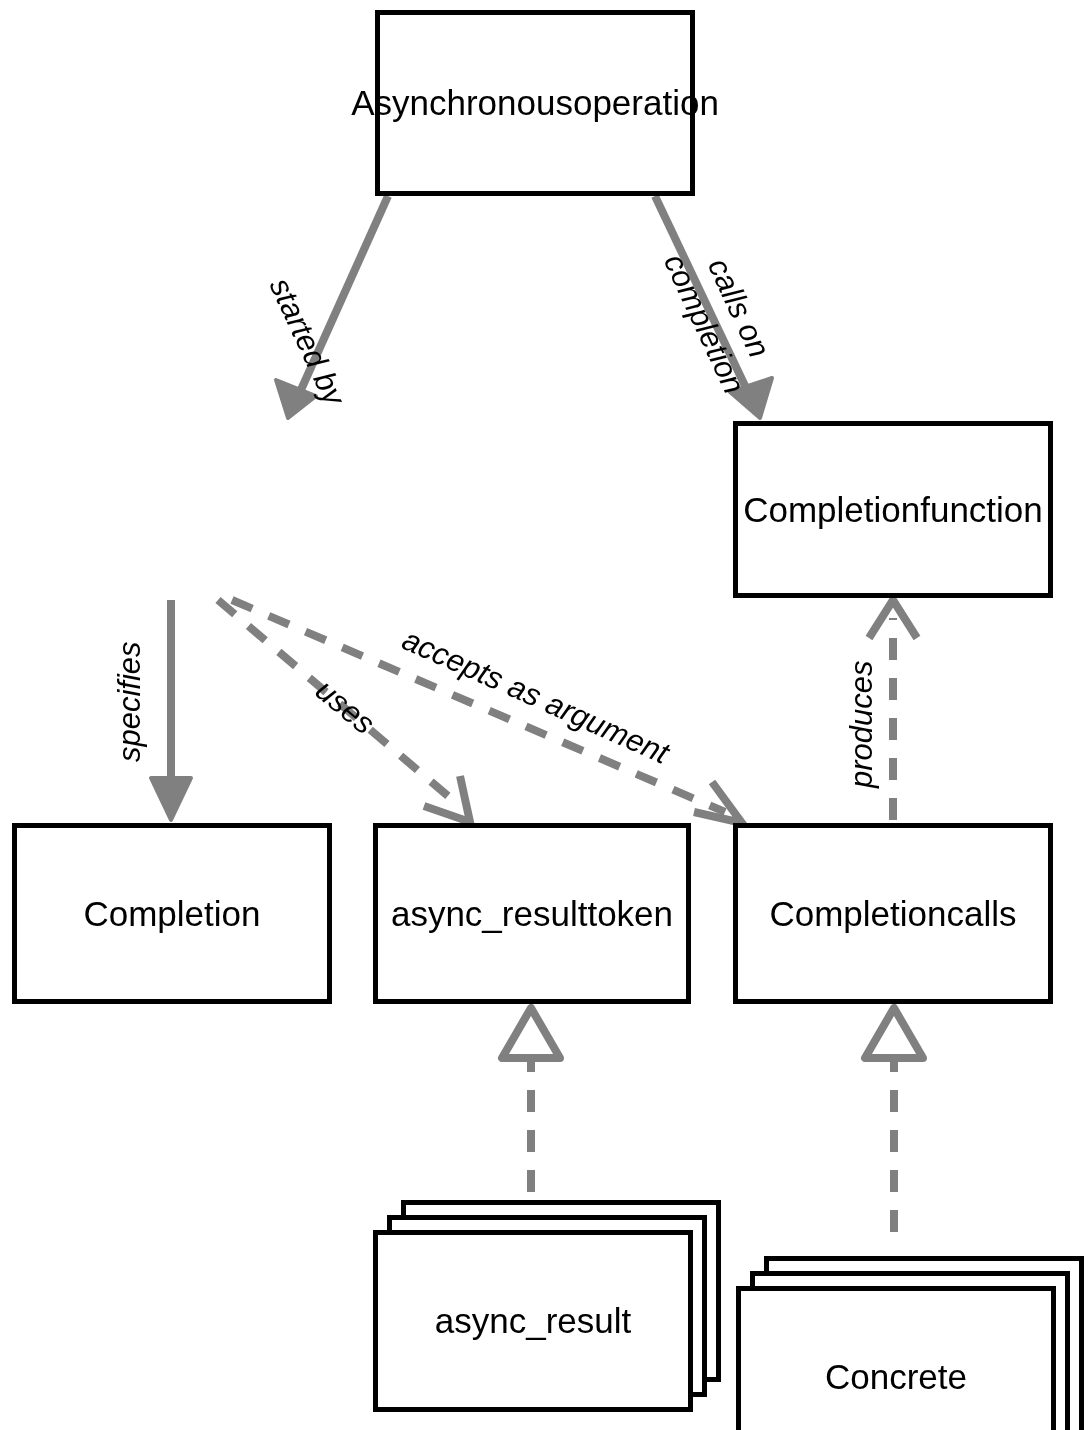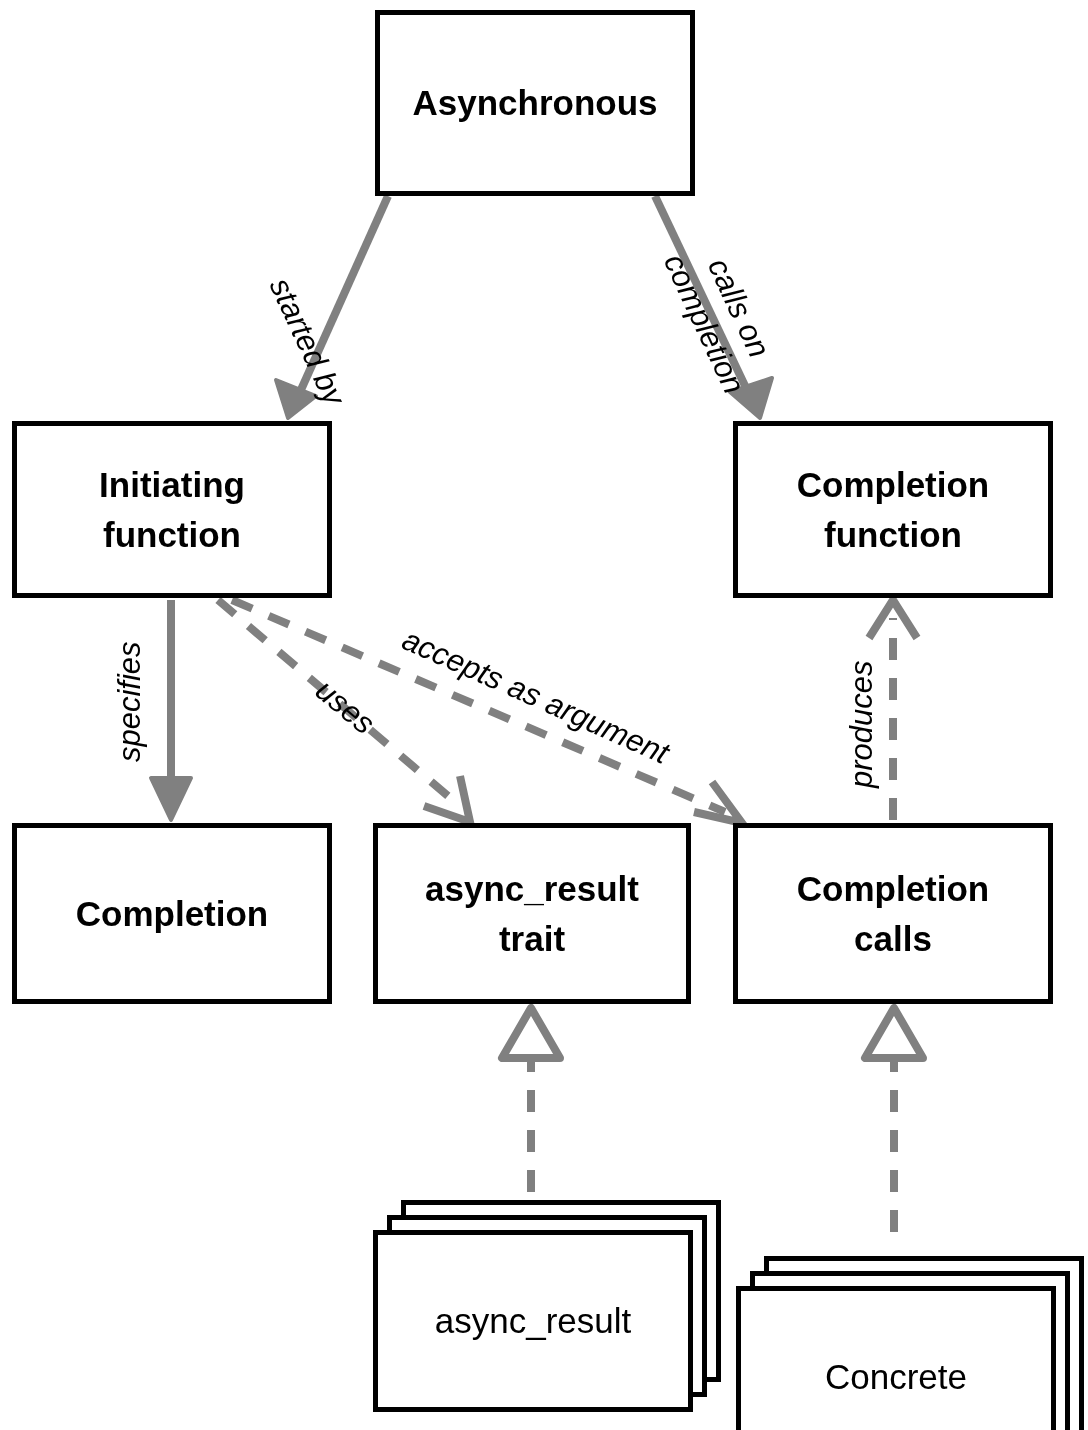--- a/index.html
+++ b/index.html
@@ -23,29 +23,28 @@
     top: 0;
     width: 1088px;
     height: 1430px;
   }
   .node {
     position: absolute;
     box-sizing: border-box;
     background: #ffffff;
     border: 5px solid #000000;
     display: flex;
-    flex-direction: column;
+    flex-direction: row;
     align-items: center;
     justify-content: center;
     text-align: center;
     color: #000000;
     font-size: 35px;
     line-height: 1.42;
     z-index: 5;
-    font-weight: bold;
   }
   .node .line2 { display: block; }
   .stack-wrap {
     position: absolute;
     z-index: 5;
   }
   .stack-back {
     position: absolute;
     box-sizing: border-box;
     background: #ffffff;
@@ -126,39 +125,36 @@
     </g>
 
     <g>
       <line x1="894" y1="1232" x2="894" y2="1058" stroke="#808080" stroke-width="8" stroke-dasharray="22,18"></line>
       <polygon points="894,1008 865,1058 923,1058" fill="#ffffff" stroke="#808080" stroke-width="8" stroke-linejoin="round"></polygon>
     </g>
   </svg>
 
   <div class="node" style="left:375px; top:10px; width:320px; height:186px;">
     <span>Asynchronous</span>
+    <span class="line2">operation</span>
   </div>
 
-  <div class="node" style="left:12px; top:421px; width:320px; height:177px;">
-    <span>Initiating</span>
-    <span class="line2">function</span>
-  </div>
 
   <div class="node" style="left:733px; top:421px; width:320px; height:177px;">
     <span>Completion</span>
     <span class="line2">function</span>
   </div>
 
   <div class="node" style="left:12px; top:823px; width:320px; height:181px;">
     <span>Completion</span>
   </div>
 
   <div class="node" style="left:373px; top:823px; width:318px; height:181px;">
     <span>async_result</span>
-    <span class="line2">trait</span>
+    <span class="line2">token</span>
   </div>
 
   <div class="node" style="left:733px; top:823px; width:320px; height:181px;">
     <span>Completion</span>
     <span class="line2">calls</span>
   </div>
 
   <div class="stack-wrap" style="left:373px; top:1200px; width:350px; height:225px;">
     <div class="stack-back" style="left:28px; top:0px; width:320px; height:182px;"></div>
     <div class="stack-back" style="left:14px; top:15px; width:320px; height:182px;"></div>

